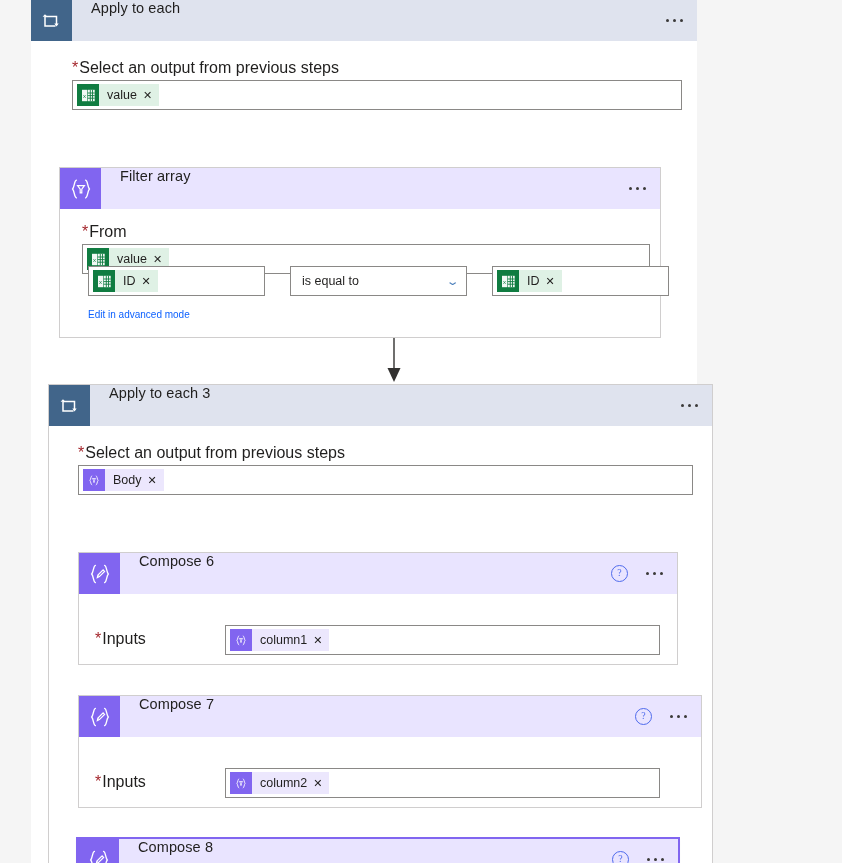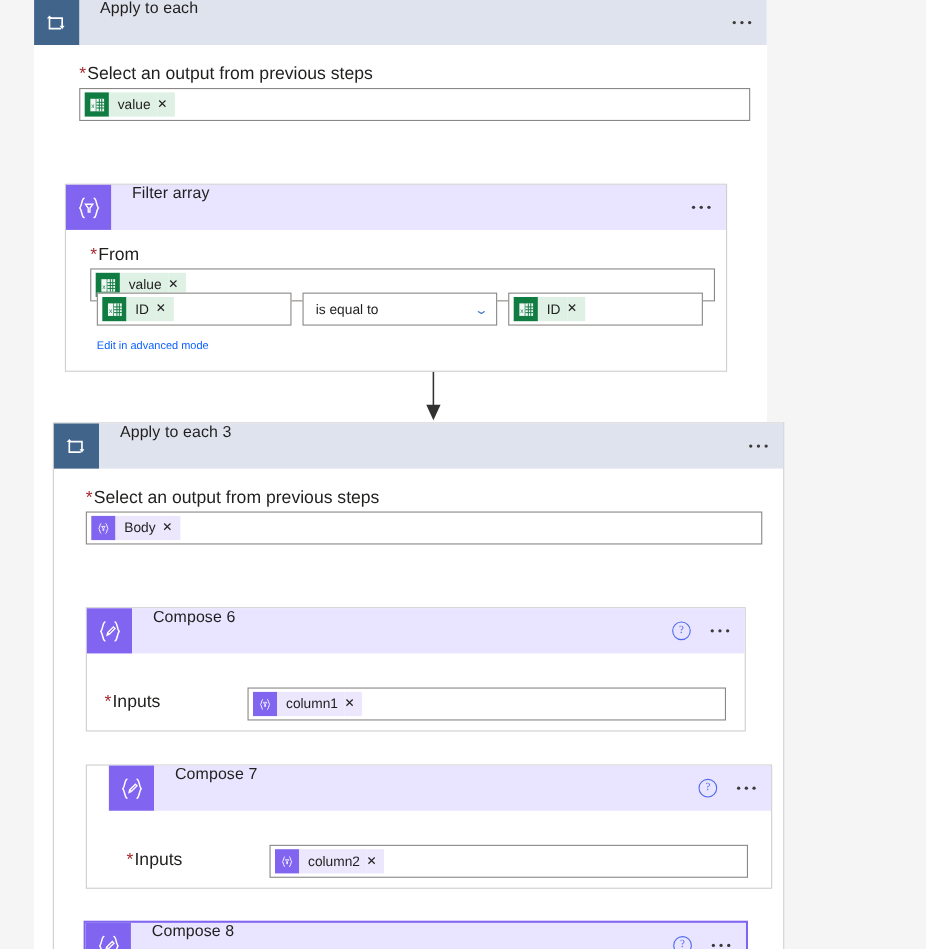--- a/index.html
+++ b/index.html
@@ -205,21 +205,21 @@
                         <line x1="10.5" y1="0.8" x2="10.5" y2="12.2"></line>
                     </g>
                   </svg>
                 </span>
                 <span class="tk-txt">value</span>
                 <span class="tk-x">✕</span>
               </span>
             </div>
           </div>
 
-          <div style="position:absolute;left:28px;top:57px;display:flex;gap:10px;">
+          <div style="position:absolute;left:28px;top:57px;display:flex;gap:25px;">
             <div class="textbox" style="width:177px;">
               <span class="token excel">
                 <span class="tk-ico">
                   <svg width="13" height="13" viewBox="0 0 13 13">
                     <rect x="0" y="0.8" width="5" height="11.4" fill="#fff" opacity="0.95"></rect>
                     <text x="1" y="9.3" font-size="6" fill="#107c41" font-family="Liberation Sans, sans-serif">x</text>
                     <rect x="5.6" y="0.8" width="7.1" height="11.4" fill="#fff" opacity="0.95"></rect>
                     <g stroke="#107c41" stroke-width="0.9">
                       <line x1="5.6" y1="4" x2="12.7" y2="4"></line>
                         <line x1="5.6" y1="6.6" x2="12.7" y2="6.6"></line>
@@ -349,21 +349,21 @@
                 </span>
               </div>
             </div>
           </div>
 
           <svg class="conn" width="665" height="44" style="top:272px;">
             <line x1="345" y1="0" x2="345" y2="32" stroke="#323130" stroke-width="1.4"></line>
             <path d="M345 40 L338.5 26 L351.5 26 Z" fill="#323130"></path>
           </svg>
 
-          <div class="card purple bordered" style="position:absolute;left:29px;top:269px;width:624px;padding-left:20px;">
+          <div class="card purple bordered" style="position:absolute;left:29px;top:269px;width:624px;">
             <div class="card-head">
               <div class="head-icon">
                 <svg width="24" height="22" viewBox="0 0 24 22">
                   <path d="M7.4 2.4 C5.3 2.8 5.7 8.6 3.7 11 C5.7 13.4 5.3 19.2 7.4 19.6" fill="none" stroke="#fff" stroke-width="1.35" stroke-linecap="round"></path>
                   <path d="M16.6 2.4 C18.7 2.8 18.3 8.6 20.3 11 C18.3 13.4 18.7 19.2 16.6 19.6" fill="none" stroke="#fff" stroke-width="1.35" stroke-linecap="round"></path>
                   <path d="M9.3 14.6 L9.9 12.1 L15.1 6.9 L16.6 8.4 L11.4 13.6 Z" fill="none" stroke="#fff" stroke-width="1.2"></path>
                   <line x1="10.1" y1="12.3" x2="11.3" y2="13.5" stroke="#fff" stroke-width="1"></line>
                 </svg>
               </div>
               <div class="head-title">Compose 7</div>

